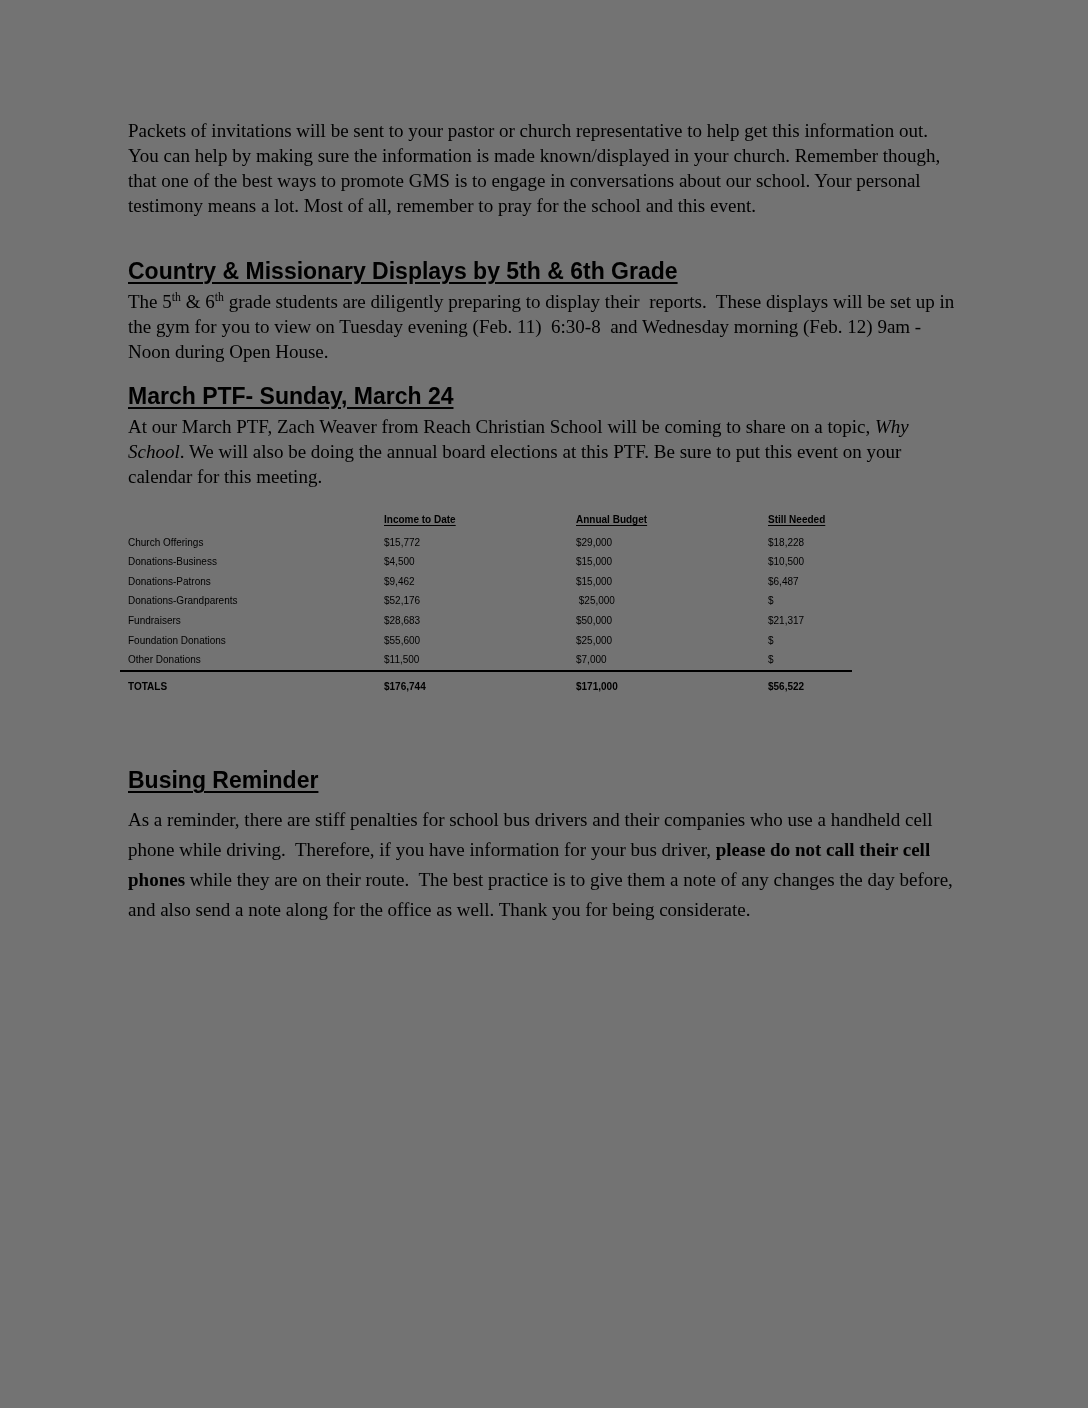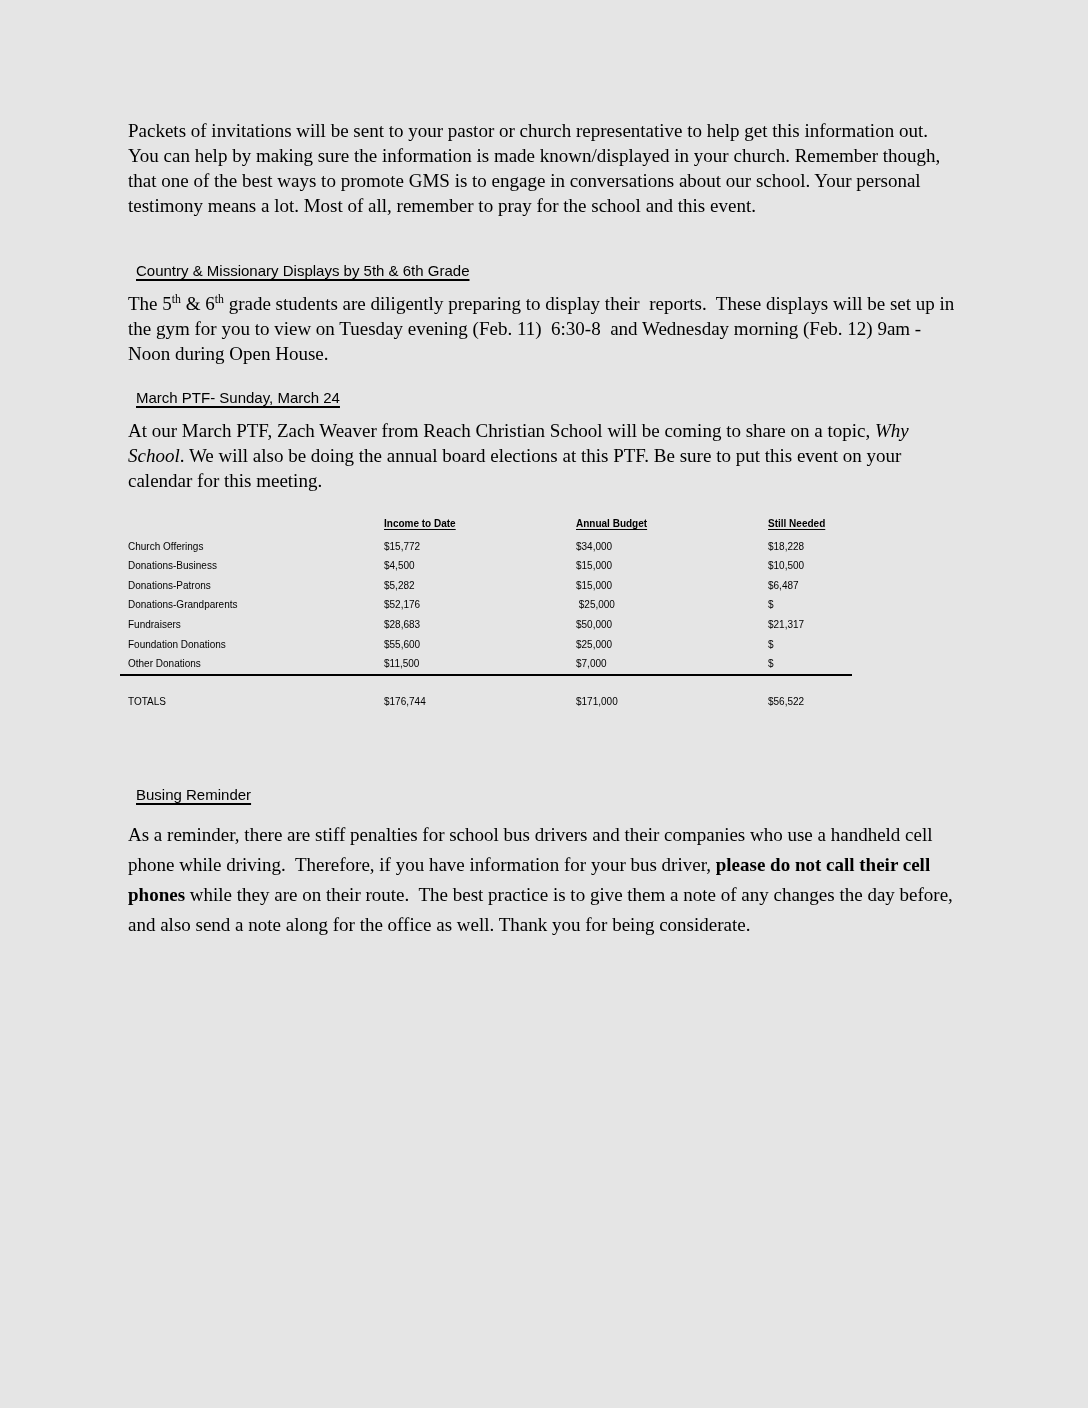--- a/index.html
+++ b/index.html
@@ -5,41 +5,41 @@
   html, body {
     margin: 0;
     padding: 0;
     background: #ffffff;
   }
   .page {
     position: relative;
     width: 1088px;
     min-height: 1408px;
     box-sizing: border-box;
-    background: #e5e5e5;
+    background: #737373;
     color: #000000;
     padding: 118px 128px 40px 128px;
     font-family: "Liberation Serif", "DejaVu Serif", serif;
     font-size: 19px;
     line-height: 25px;
     overflow: hidden;
   }
   p {
     margin: 0;
     white-space: pre-wrap;
   }
   .heading {
     font-family: "Liberation Sans", "DejaVu Sans", sans-serif;
-    font-size: 15px;
-    font-weight: normal;
+    font-size: 23px;
+    font-weight: bold;
     line-height: 24px;
     text-decoration: underline;
     text-decoration-thickness: 2px;
     text-underline-offset: 3px;
-    margin: 8px;
+    margin: 0;
   }
   .h1 { margin-top: 41px; }
   .p-after-h { margin-top: 6px; }
   .h2 { margin-top: 20px; }
   .h3 { margin-top: 23px; }
   .h4 { margin-top: 72px; }
   .busing { line-height: 30px; }
   .busing-2 { margin-top: 13px; }
   sup {
     font-size: 0.62em;
@@ -70,22 +70,22 @@
     text-decoration: underline;
     text-underline-offset: 2px;
   }
   .fin-rule {
     grid-column: 1 / -1;
     border-bottom: 2px solid #000000;
     margin-left: -8px;
     height: 0;
   }
   .fin-table .total {
-    font-weight: normal;
-    padding-top: 16px;
+    font-weight: bold;
+    padding-top: 5px;
   }
 </style>
 </head>
 <body>
 
 <div class="page">
 
   <p><span>Packets of invitations will be sent to your pastor or church representative to help get this information out. You can help by making sure the information is made known/displayed in your church. Remember though, that one of the best ways to promote GMS is to engage in conversations about our school. Your personal testimony means a lot. Most of all, remember to pray for the school and this event.</span></p>
 
   <h2 class="heading h1">Country &amp; Missionary Displays by 5th &amp; 6th Grade</h2>
@@ -96,30 +96,30 @@
 
 
   <div class="fin-table">
     <div class="cell th"></div>
     <div class="cell th"><span>Income to Date</span></div>
     <div class="cell th"><span>Annual Budget</span></div>
     <div class="cell th"><span>Still Needed</span></div>
 
     <div class="cell">Church Offerings</div>
     <div class="cell">$15,772</div>
-    <div class="cell">$34,000</div>
+    <div class="cell">$29,000</div>
     <div class="cell">$18,228</div>
 
     <div class="cell">Donations-Business</div>
     <div class="cell">$4,500</div>
     <div class="cell">$15,000</div>
     <div class="cell">$10,500</div>
 
     <div class="cell">Donations-Patrons</div>
-    <div class="cell">$5,282</div>
+    <div class="cell">$9,462</div>
     <div class="cell">$15,000</div>
     <div class="cell">$6,487</div>
 
     <div class="cell">Donations-Grandparents</div>
     <div class="cell">$52,176</div>
     <div class="cell"> $25,000</div>
     <div class="cell">$</div>
 
     <div class="cell">Fundraisers</div>
     <div class="cell">$28,683</div>

